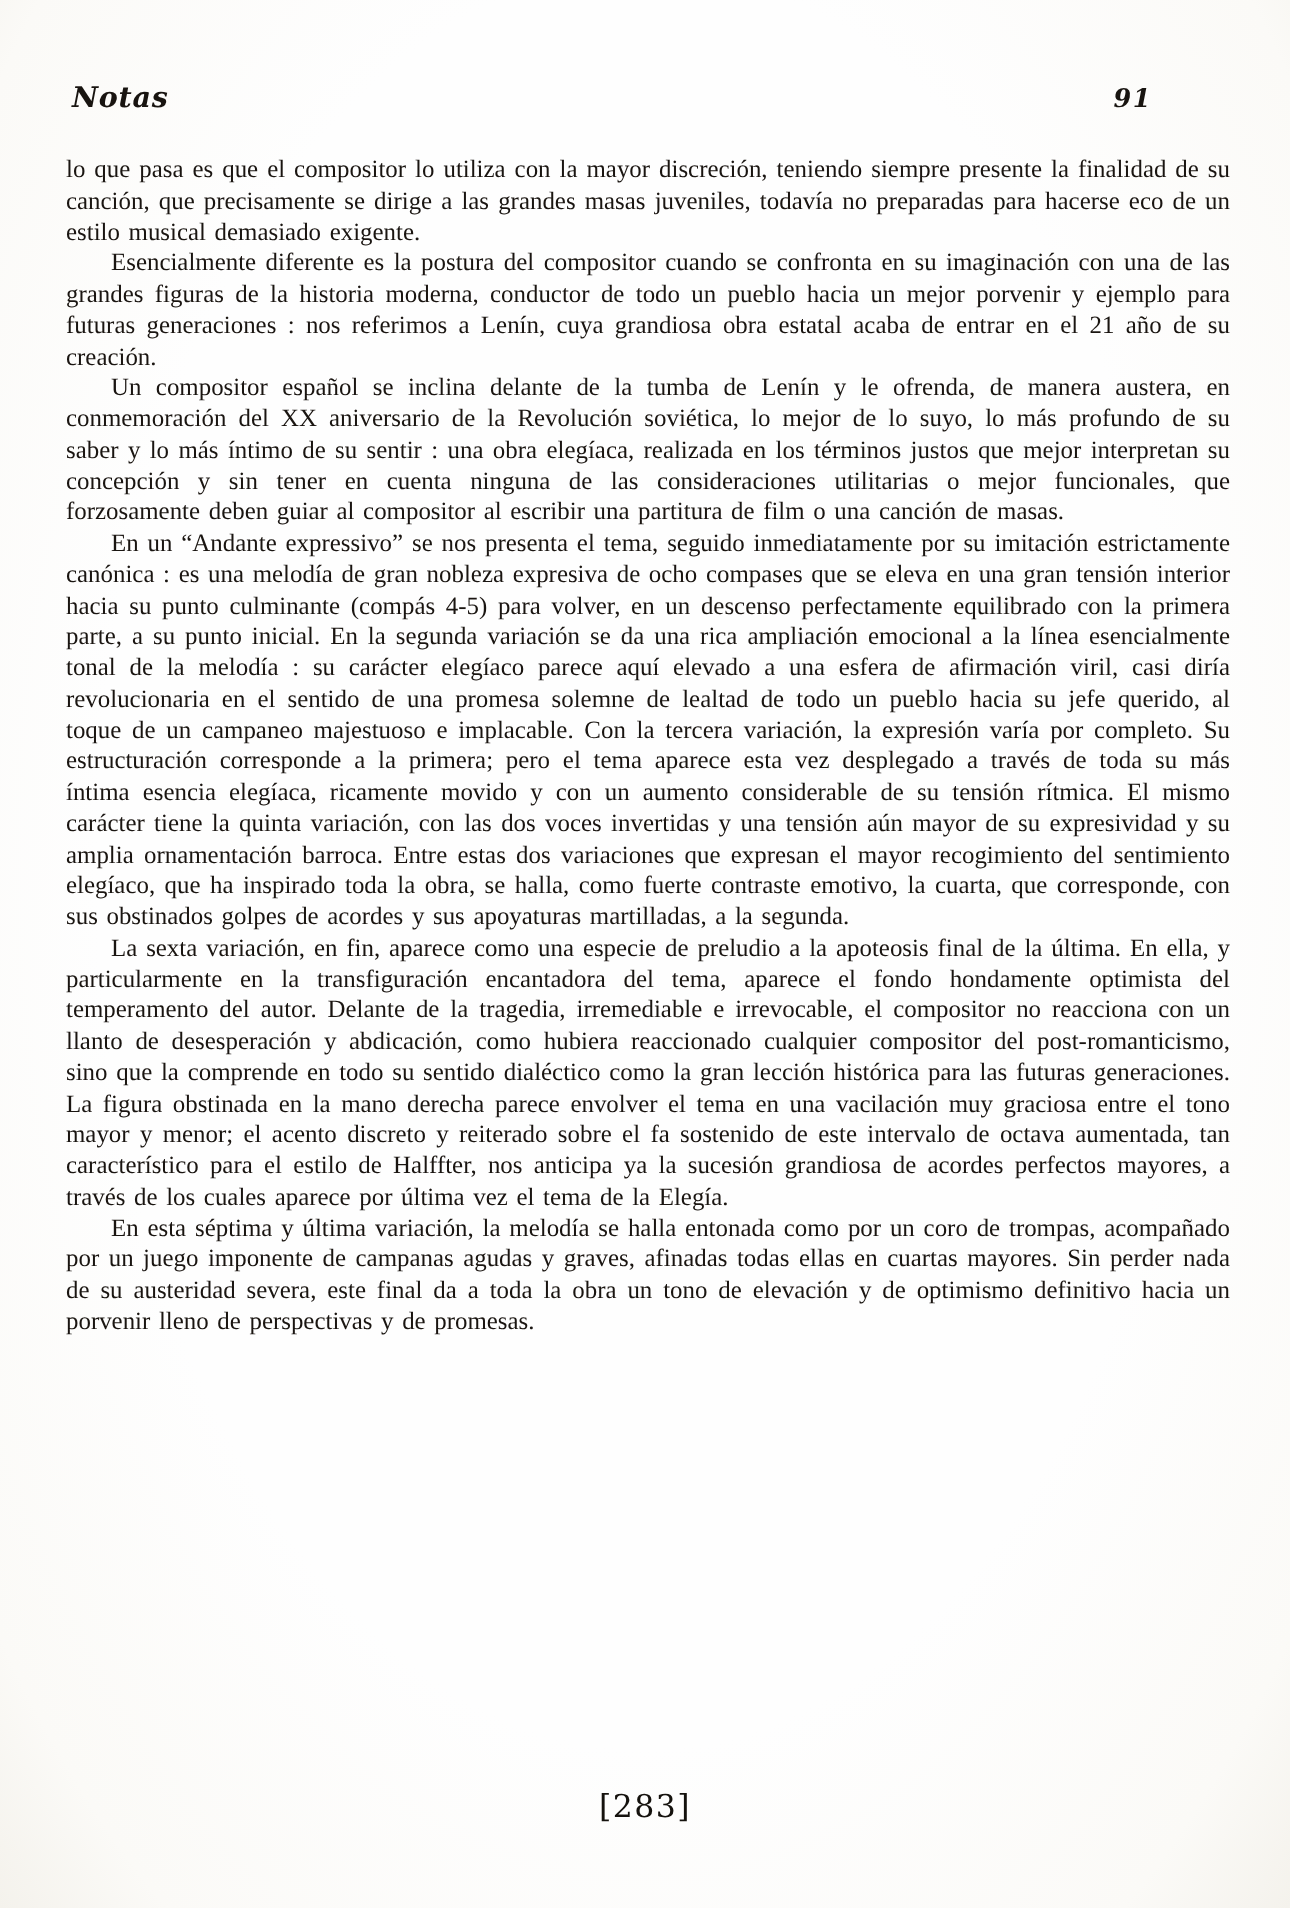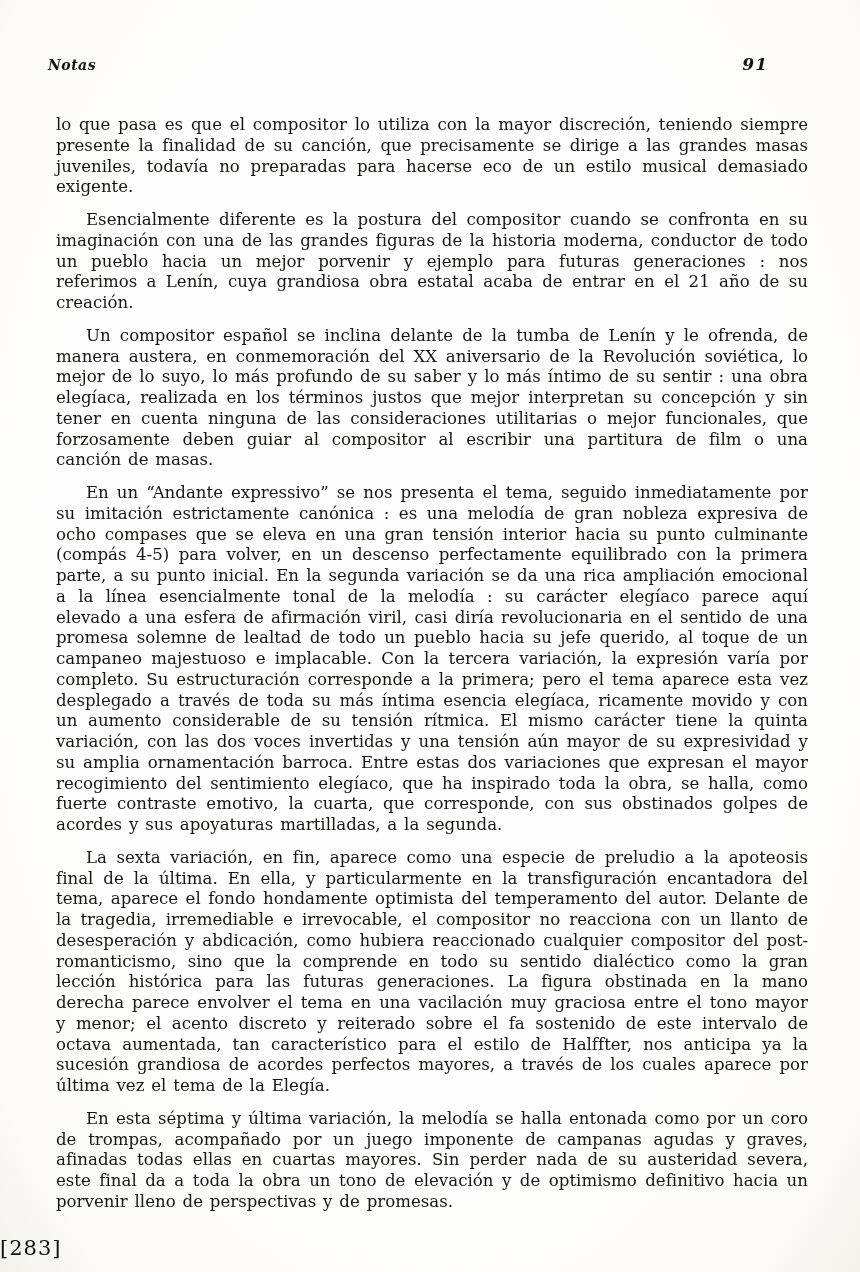--- a/index.html
+++ b/index.html
@@ -23,21 +23,21 @@
     top: 54px;
     left: 48px;
     right: 92px;
     display: flex;
     justify-content: space-between;
     align-items: baseline;
   }
   .head-title {
     font-style: italic;
     font-weight: bold;
-    font-size: 14px;
+    font-size: 19px;
     letter-spacing: 0.5px;
     text-align: center;
   }
   .head-folio {
     font-style: italic;
     font-weight: bold;
     font-size: 17px;
     letter-spacing: 1px;
   }
   .body-text {
@@ -45,31 +45,33 @@
     top: 103px;
     left: 44px;
     width: 776px;
     text-align: justify;
     font-size: 16.6px;
     line-height: 20.75px;
     word-spacing: 1.6px;
     color: #1a1511;
   }
   .body-text p.para {
-    margin: 12px;
+    margin: 0;
     padding: 0;
+    font-family: Liberation Serif, serif;
   }
   .body-text p.para.indent {
     text-indent: 30px;
   }
   .folio-footer {
     position: absolute;
-    top: 1236px;
+    top: 1192px;
     left: 0;
     width: 860px;
+    text-align: center;
     font-size: 21px;
     letter-spacing: 1px;
     color: #15120e;
   }
 </style>
 </head>
 <body>
 
 <div class="scan-page">
 

